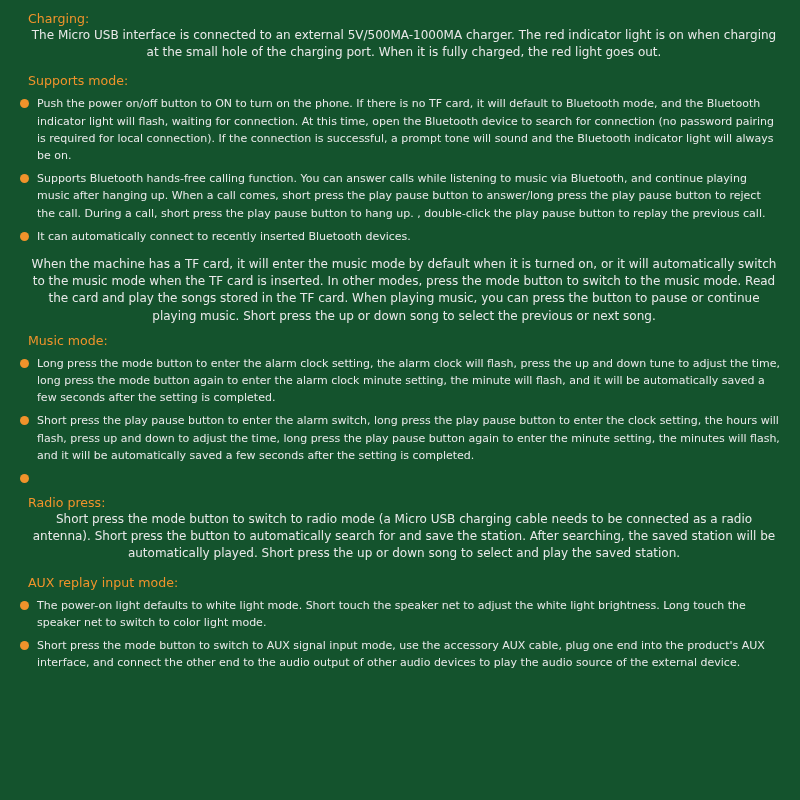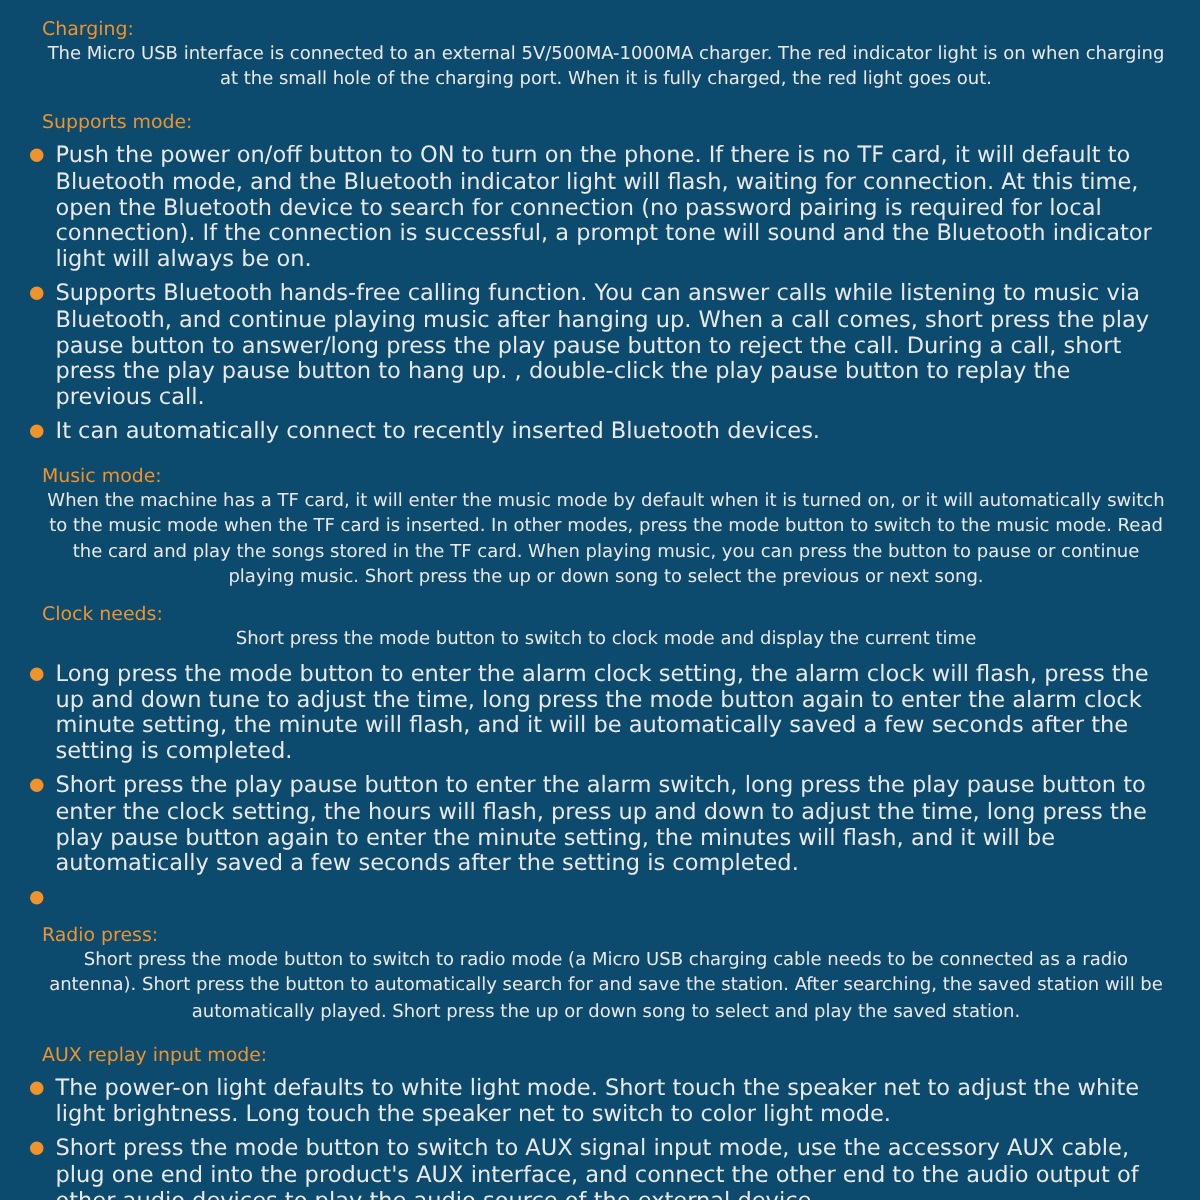--- a/index.html
+++ b/index.html
@@ -12,21 +12,21 @@
     background: #3a3a3a;
     font-family: "DejaVu Sans", sans-serif;
     color: #e8e8e8;
     overflow: hidden;
   }
   .page {
     width: 800px;
     height: 800px;
     box-sizing: border-box;
     padding: 10px 20px 0 20px;
-    background: #0c4a6e;
+    background: #14532d;
   }
   .section {
     margin: 0 0 4px 0;
   }
   .heading {
     color: #f0932b;
     font-size: 12.6px;
     line-height: 17px;
     margin: 0 0 0 8px;
     font-weight: normal;
@@ -49,21 +49,21 @@
     flex: 0 0 auto;
     width: 9px;
     height: 9px;
     border-radius: 50%;
     background: #f0932b;
     margin: 4px 8px 0 0;
   }
   .bullet-text {
     flex: 1 1 auto;
     color: #e9e9e9;
-    font-size: 15px;
+    font-size: 11px;
     line-height: 17.2px;
   }
   .spacer-sm { height: 7px; }
   .spacer-xs { height: 3px; }
 </style>
 </head>
 <body>
 
 <div class="page">
 
@@ -86,29 +86,27 @@
     </div>
     <div class="bullet-row">
       <span class="bullet-dot"></span>
       <span class="bullet-text">It can automatically connect to recently inserted Bluetooth devices.</span>
     </div>
   </div>
 
   <div class="spacer-sm"></div>
 
   <div class="section">
-    <div class="heading">Music mode:</div>
     <div class="para">When the machine has a TF card, it will enter the music mode by default when it is turned on, or it will automatically switch to the music mode when the TF card is inserted. In other modes, press the mode button to switch to the music mode. Read the card and play the songs stored in the TF card. When playing music, you can press the button to pause or continue playing music. Short press the up or down song to select the previous or next song.</div>
   </div>
 
   <div class="spacer-xs"></div>
 
   <div class="section">
-    <div class="heading">Clock needs:</div>
-    <div class="para">Short press the mode button to switch to clock mode and display the current time</div>
+    <div class="heading">Music mode:</div>
     <div class="bullet-row">
       <span class="bullet-dot"></span>
       <span class="bullet-text">Long press the mode button to enter the alarm clock setting, the alarm clock will flash, press the up and down tune to adjust the time, long press the mode button again to enter the alarm clock minute setting, the minute will flash, and it will be automatically saved a few seconds after the setting is completed.</span>
     </div>
     <div class="bullet-row">
       <span class="bullet-dot"></span>
       <span class="bullet-text">Short press the play pause button to enter the alarm switch, long press the play pause button to enter the clock setting, the hours will flash, press up and down to adjust the time, long press the play pause button again to enter the minute setting, the minutes will flash, and it will be automatically saved a few seconds after the setting is completed.</span>
     </div>
     <div class="bullet-row">
       <span class="bullet-dot"></span>

